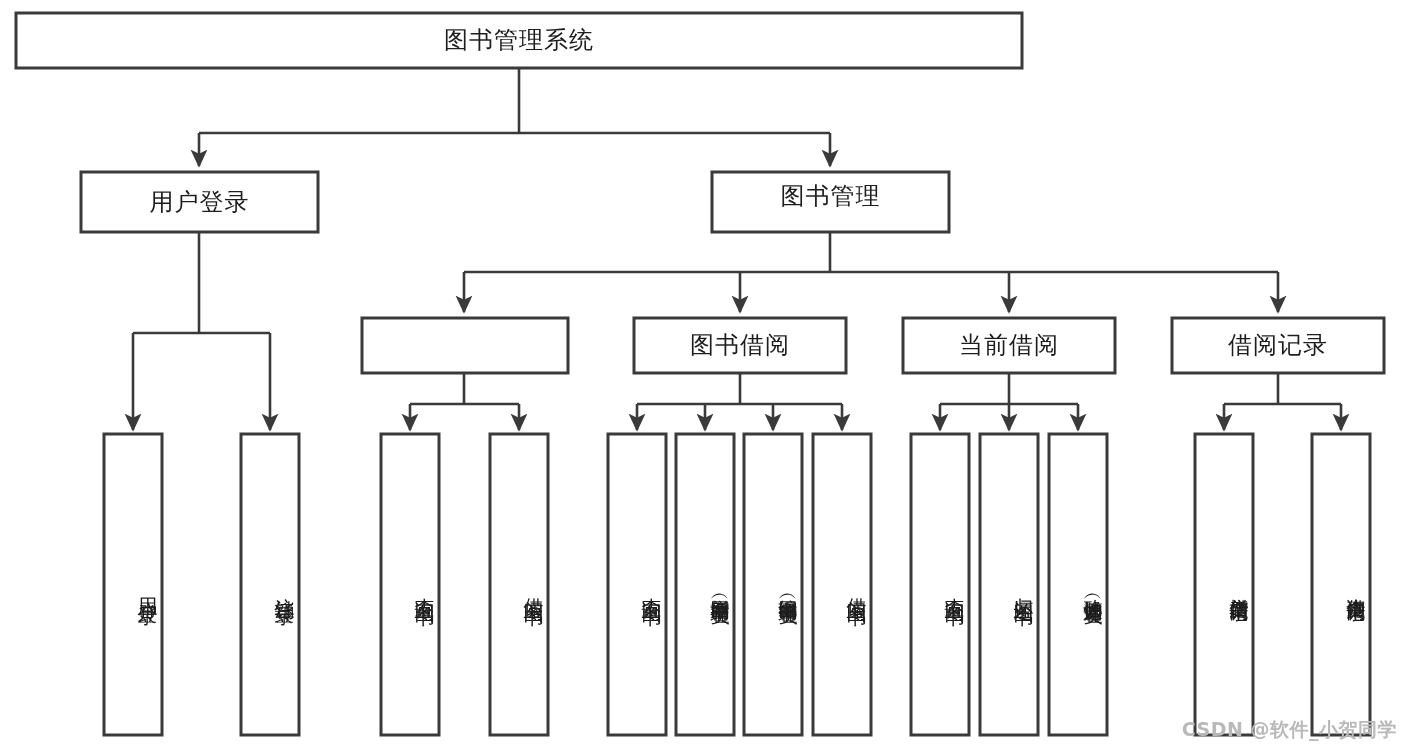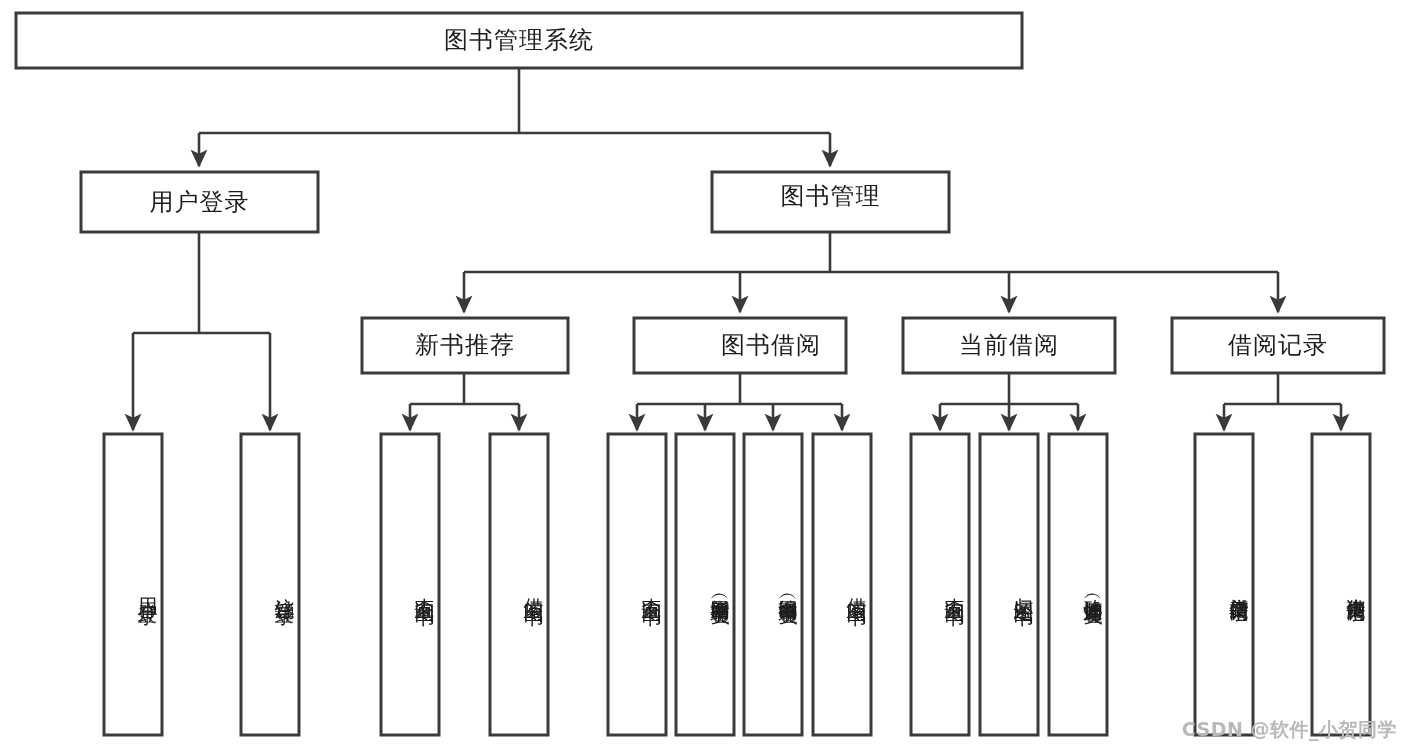--- a/index.html
+++ b/index.html
@@ -163,22 +163,21 @@
 
     <rect class="box-rect" x="1195" y="434" width="58" height="301"></rect>
     <rect class="box-rect" x="1312" y="434" width="58" height="301"></rect>
   </svg>
 
   <div class="node-label horizontal" style="left:16px; top:13px; width:1006px; height:55px;">图书管理系统</div>
 
   <div class="node-label horizontal" style="left:81px; top:172px; width:237px; height:60px;">用户登录</div>
   <div class="node-label horizontal" style="left:712px; top:172px; width:237px; height:48px;">图书管理</div>
 
-  <div class="node-label horizontal" style="left:362px; top:318px; width:206px; height:55px;">新书推荐</div>
-  <div class="node-label horizontal" style="left:634px; top:318px; width:212px; height:55px;margin-left:31px;">图书借阅</div>
+  <div class="node-label horizontal" style="left:634px; top:318px; width:212px; height:55px;">图书借阅</div>
   <div class="node-label horizontal" style="left:1172px; top:318px; width:212px; height:55px;">借阅记录</div>
   <div class="node-label horizontal" style="left:903px; top:318px; width:212px; height:55px;">当前借阅</div>
 
   <div class="node-label vertical" style="left:104px; top:490px; width:58px; height:190px;">用户登录</div>
   <div class="node-label vertical" style="left:241px; top:490px; width:58px; height:190px;">注销登录</div>
 
   <div class="node-label vertical" style="left:381px; top:490px; width:58px; height:190px;">查询图书</div>
   <div class="node-label vertical" style="left:490px; top:490px; width:58px; height:190px;">借阅图书</div>
 
   <div class="node-label vertical" style="left:608px; top:490px; width:58px; height:190px;">查询图书</div>

